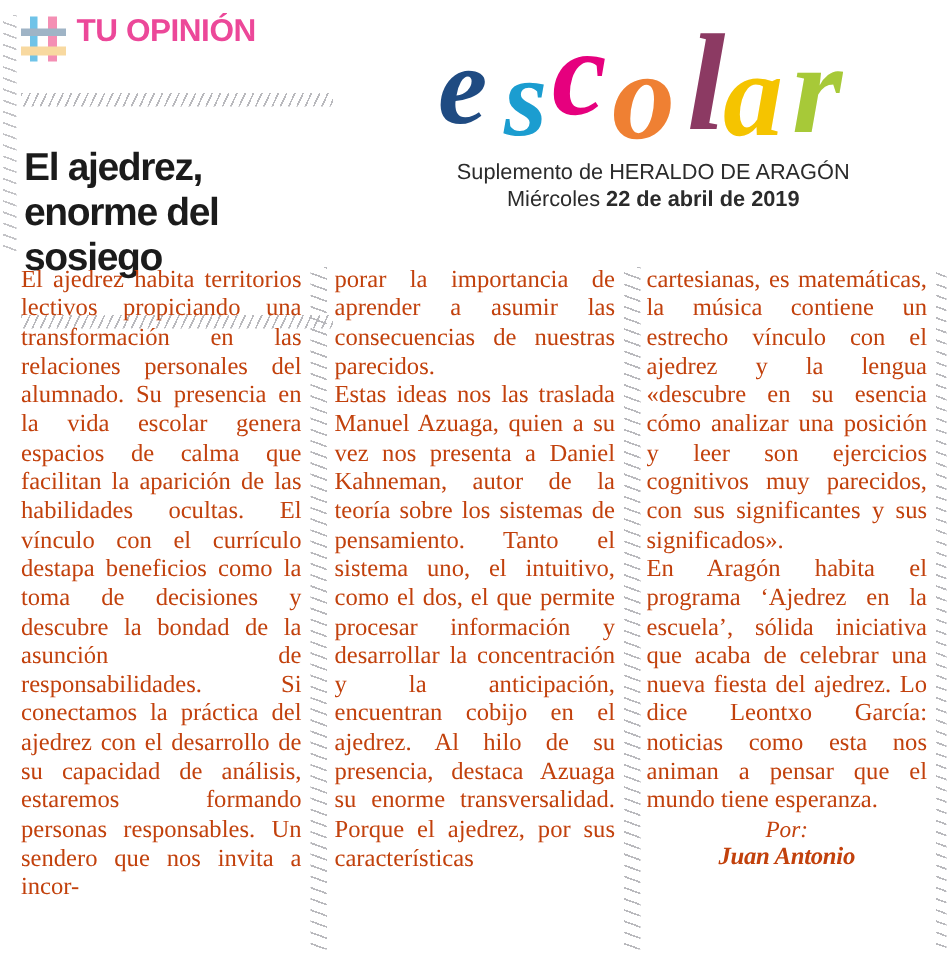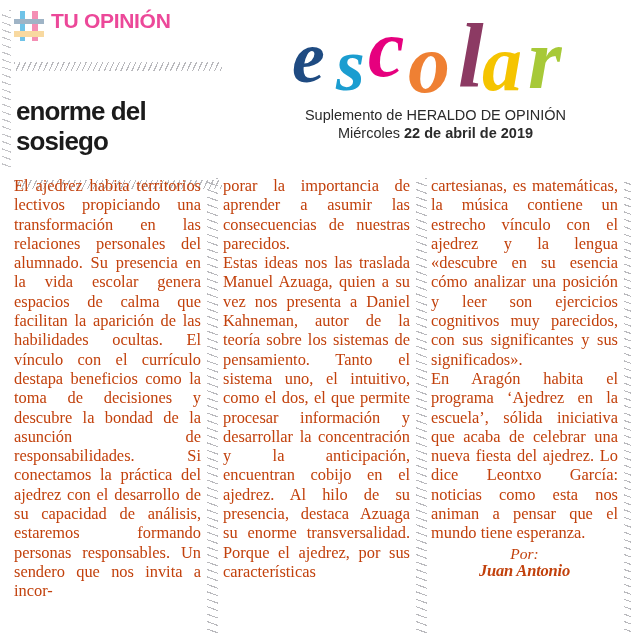--- a/index.html
+++ b/index.html
@@ -209,20 +209,21 @@
             <i class="hash-h2"></i>
         </span>
         <span class="opinion-title">
           <span>TU OPINIÓN</span>
         </span>
       </div>
 
       <div class="rule rule-top hatch-h"></div>
 
       <h1 class="headline">
+        <span>El ajedrez,</span>
         <span>enorme del</span>
         <span>sosiego</span>
       </h1>
 
       <div class="rule rule-bot hatch-h"></div>
     </div>
 
     <div class="logo-block">
 
       <svg class="escolar-logo" viewBox="0 0 300 100" aria-label="escolar">
@@ -231,21 +232,21 @@
           <text id="lg1" x="50" y="86" font-size="74" fill="#1b9dd0">s</text>
           <text id="lg2" x="82" y="72" font-size="82" fill="#e6007e">c</text>
           <text id="lg3" x="122" y="88" font-size="84" fill="#ef8033">o</text>
           <text id="lg4" x="172" y="82" font-size="92" fill="#8c3a63">l</text>
           <text id="lg5" x="196" y="86" font-size="80" fill="#f5c400">a</text>
           <text id="lg6" x="242" y="84" font-size="86" fill="#a7c938">r</text>
         </g>
       </svg>
 
       <div class="supl">
-        <div>Suplemento de HERALDO DE OPINIÓN</div>
+        <div>Suplemento de HERALDO DE ARAGÓN</div>
         <div>
           <span>Miércoles</span>
           <span class="date-strong">22 de abril de 2019</span>
         </div>
       </div>
     </div>
   </div>
 
   <div class="columns">
 

